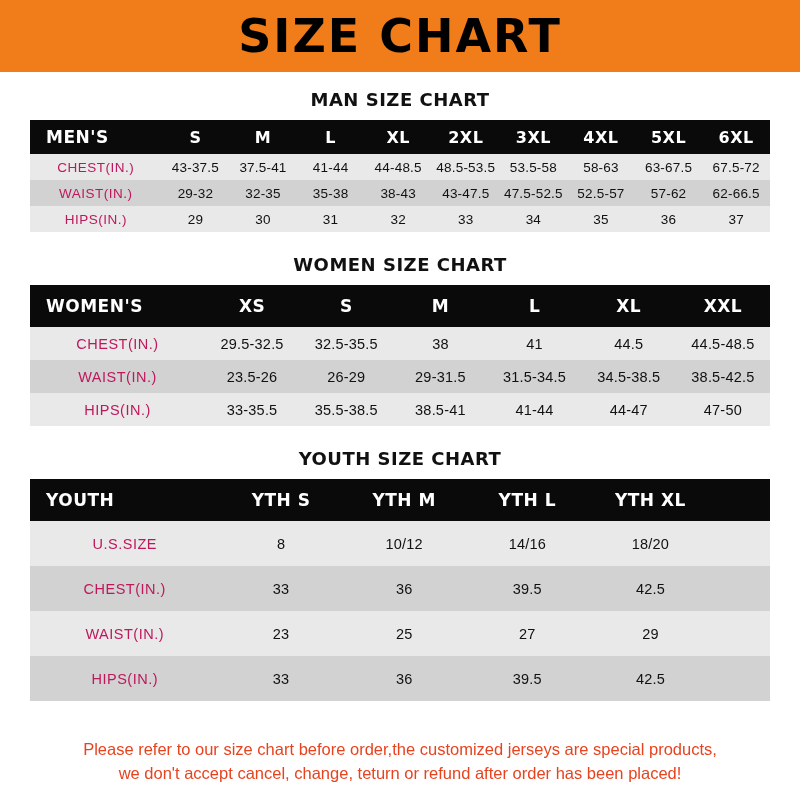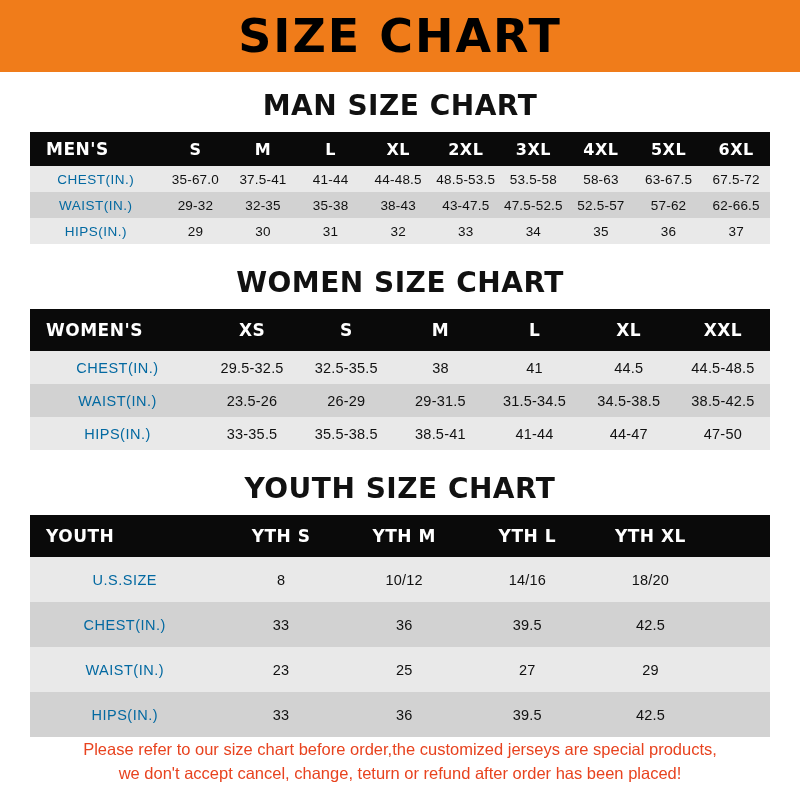--- a/index.html
+++ b/index.html
@@ -36,21 +36,21 @@
     letter-spacing: 2px;
     color: #000000;
     line-height: 1;
     text-align: center;
   }
   
   .section-title {
     text-align: center;
     font-family: "DejaVu Sans", sans-serif;
     font-weight: bold;
-    font-size: 28px;
+    font-size: 18px;
     color: #111111;
     letter-spacing: 0.5px;
   }
   .s1-title { margin-top: 17px; }
   .s2-title { margin-top: 22px; }
   .s3-title { margin-top: 22px; }
 
   
   .table-wrap {
     margin: 10px auto 0 auto;
@@ -88,21 +88,21 @@
   .size-table tbody td {
     font-family: "Liberation Sans", sans-serif;
     font-size: 13.5px;
     color: #111111;
     height: 26px;
     letter-spacing: 0.2px;
   }
   .size-table tbody td.rowlabel {
     font-size: 13.5px;
     letter-spacing: 0.5px;
-    color: #0369a1;
+    color: #be185d;
   }
   .row-a { background: #e9e9e9; }
   .row-b { background: #d2d2d2; }
 
   
   .women .size-table thead th { height: 42px; font-size: 17px; margin-left: 32px; }
   .women .size-table tbody td { height: 33px; font-size: 14.5px; }
   .youth .size-table thead th { height: 42px; font-size: 17px; }
   .youth .size-table tbody td { height: 45px; font-size: 14.5px; }
 
@@ -144,21 +144,21 @@
           <th style="width:9.33%">2XL</th>
           <th style="width:9.33%">3XL</th>
           <th style="width:9.33%">4XL</th>
           <th style="width:9.33%">5XL</th>
           <th style="width:9.33%">6XL</th>
         </tr>
       </thead>
       <tbody>
         <tr class="row-a">
           <td class="rowlabel">CHEST(IN.)</td>
-          <td>35-67.0</td>
+          <td>43-37.5</td>
           <td>37.5-41</td>
           <td>41-44</td>
           <td>44-48.5</td>
           <td>48.5-53.5</td>
           <td>53.5-58</td>
           <td>58-63</td>
           <td>63-67.5</td>
           <td>67.5-72</td>
         </tr>
         <tr class="row-b">

